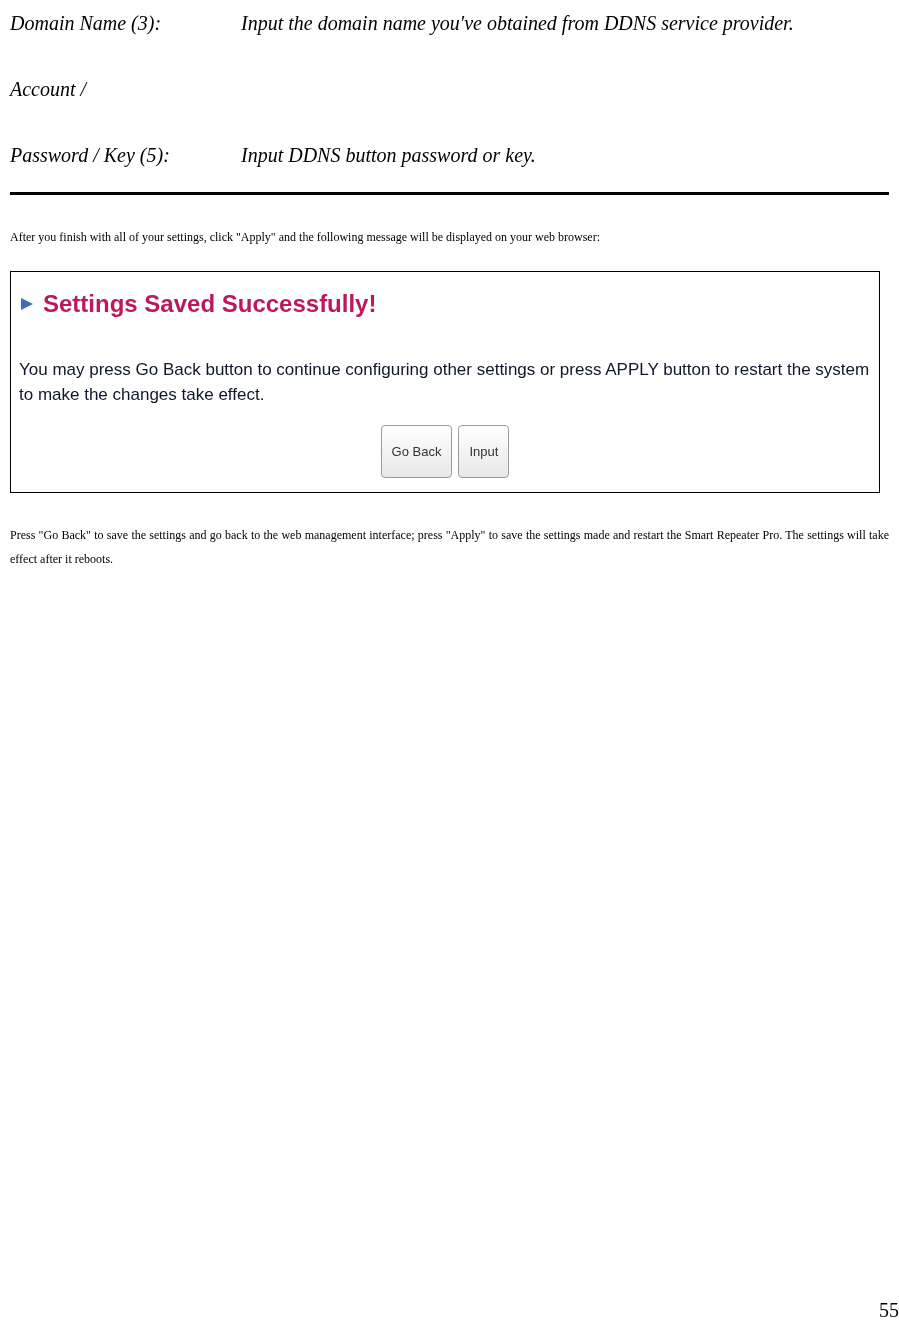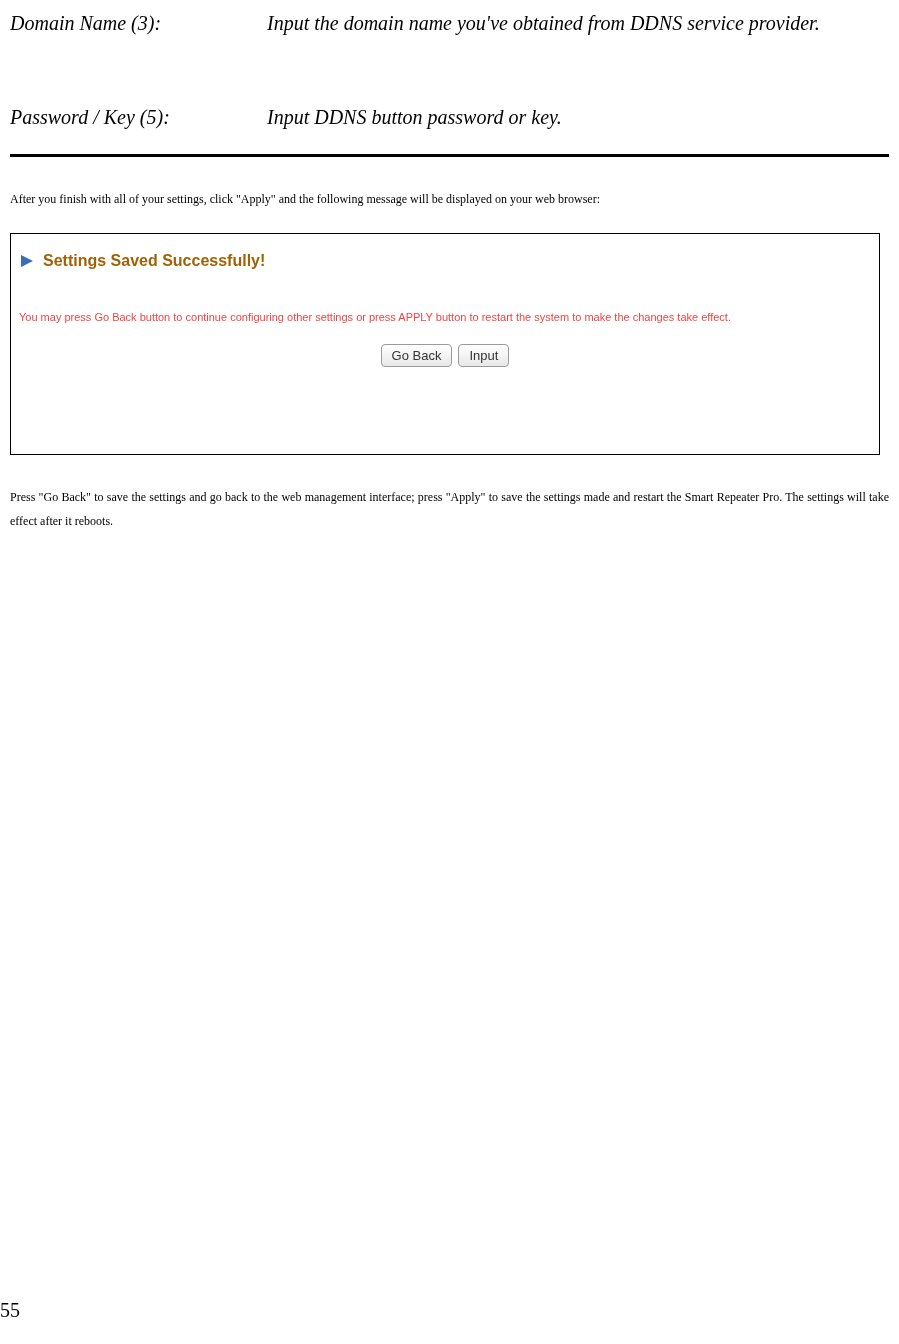--- a/index.html
+++ b/index.html
@@ -20,29 +20,29 @@
   }
   .defs-table {
     margin-top: 4px;
     font-style: italic;
     font-size: 20px;
     line-height: 1.9;
   }
   .defs-row {
     display: flex;
     margin-bottom: 28px;
+    gap: 11px;
   }
   .defs-label {
     width: 220px;
     flex: 0 0 220px;
   }
   .defs-desc {
     flex: 1 1 auto;
     padding-right: 10px;
-    margin-left: 37px;
   }
   .hr {
     border: none;
     border-top: 3px solid #000;
     margin: 10px 0 30px 0;
   }
   .body-text {
     font-size: 12px;
     line-height: 2.0;
     text-align: justify;
@@ -63,69 +63,70 @@
     display: flex;
     align-items: center;
     gap: 8px;
     margin: 14px 0 18px 2px;
   }
   .arrow-icon svg {
     display: block;
   }
   .panel-title {
     font-weight: bold;
-    font-size: 16px;
-    color: #a16207;
+    font-size: 24px;
+    color: #be185d;
   }
   .panel-msg {
-    font-size: 11px;
-    color: #ef4444;
+    font-size: 17px;
+    color: #0f172a;
     line-height: 1.45;
     margin: 40px 2px 0 2px;
   }
   .panel-buttons {
     display: flex;
     justify-content: center;
     gap: 6px;
     margin-top: 18px;
   }
   .panel-btn {
     font-family: Arial, Helvetica, sans-serif;
     font-size: 13px;
     color: #333;
     background: linear-gradient(#ffffff, #e8e8e8);
     border: 1px solid #9b9b9b;
     border-radius: 4px;
-    padding: 3px 10px;
+    padding: 18px 10px;
     cursor: default;
   }
 
   .page-number {
     position: absolute;
     bottom: 26px;
     left: 0;
     width: 100%;
-    text-align: left;
+    text-align: right;
     font-size: 20px;
   }
 </style>
 </head>
 <body>
 
 <div class="page">
 
   <div class="defs-table">
 
     <div class="defs-row">
       <div class="defs-label">Domain Name (3):</div>
       <div class="defs-desc">Input the domain name you've obtained from DDNS service provider.</div>
     </div>
 
     <div class="defs-row">
       <div class="defs-label">
+        <div>Account /</div>
       </div>
     </div>
 
     <div class="defs-row" style="margin-bottom:18px;justify-content:flex-end;">
       <div class="defs-label">Password / Key (5):</div>
       <div class="defs-desc">Input DDNS button password or key.</div>
     </div>
 
   </div>
 

